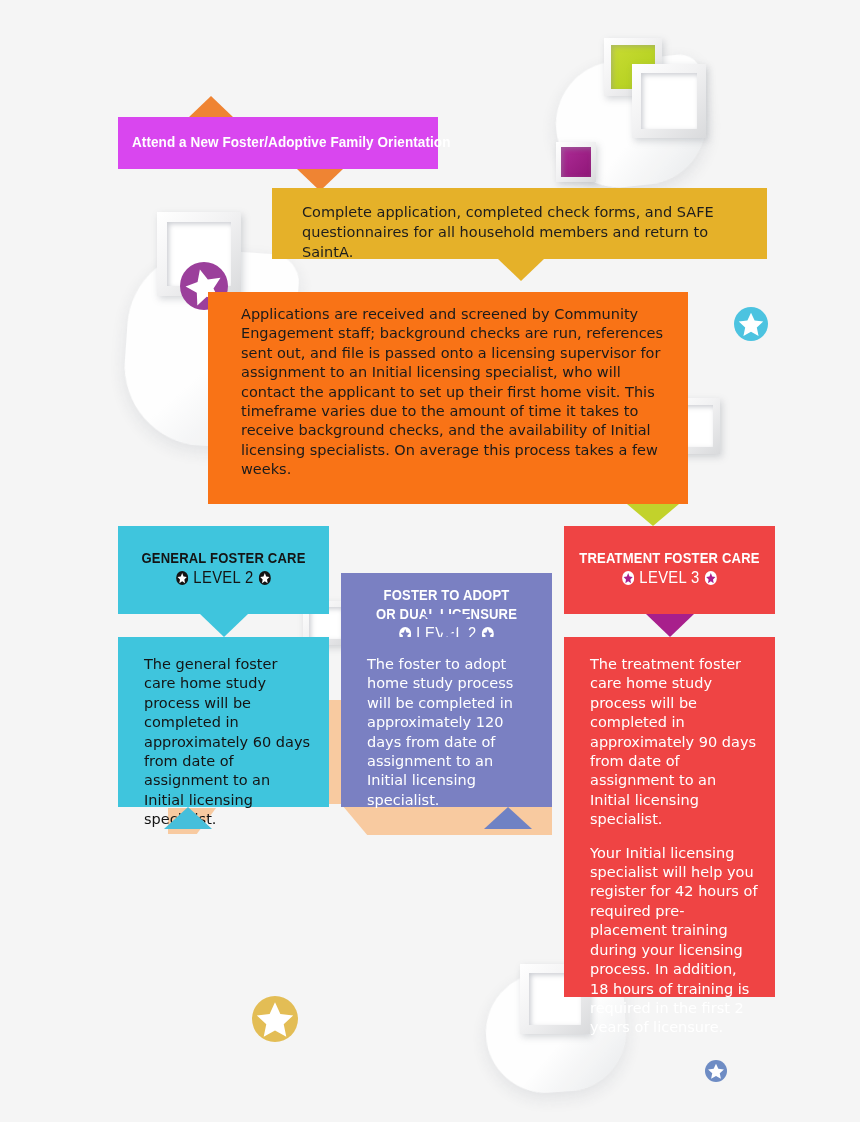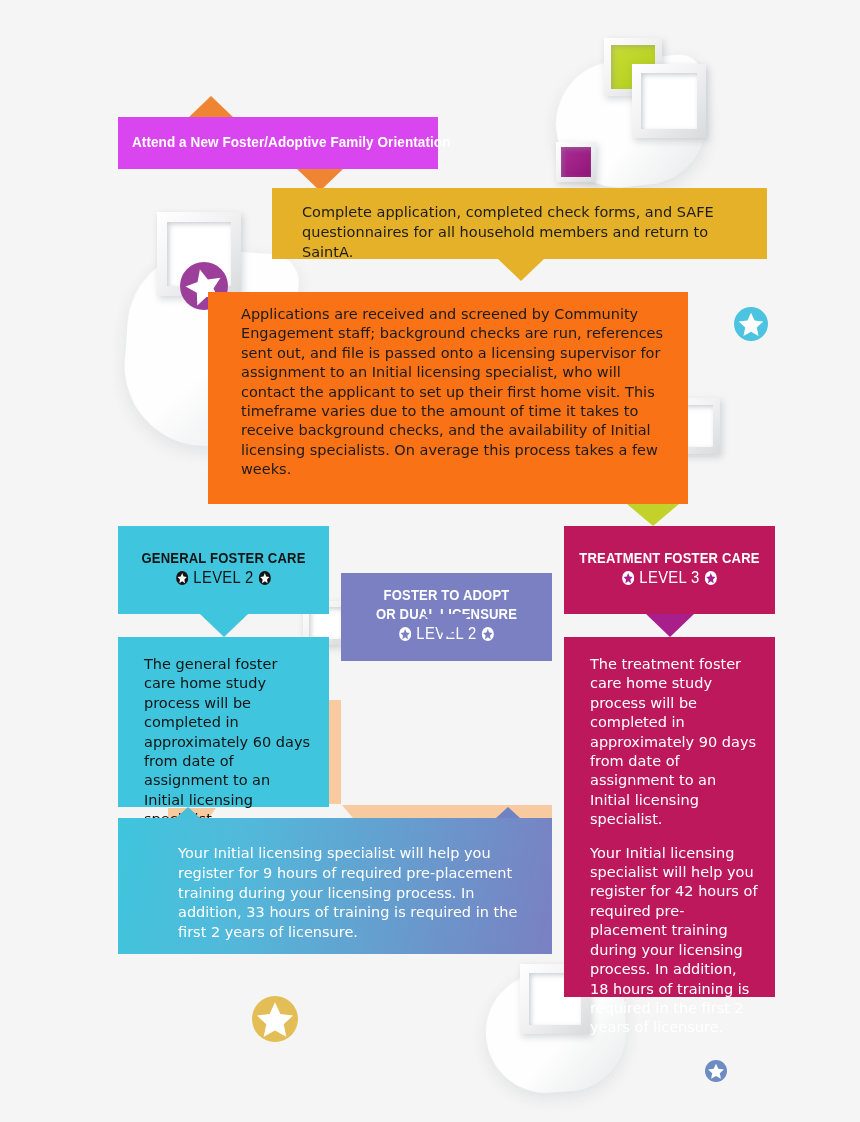--- a/index.html
+++ b/index.html
@@ -69,21 +69,21 @@
 
   
   .flowbox{position:absolute;box-sizing:border-box;}
   .tri{position:absolute;width:0;height:0;}
 
   .orange{background:#d946ef;}
   .gold{background:#e5b129;}
   .green{background:#f97316;}
   .cyan{background:#3fc5dd;}
   .peri{background:#7a80c2;}
-  .magenta{background:#be185d;}
+  .magenta{background:#ef4444;}
 
   .orangebar{
     left:118px;top:117px;width:320px;height:52px;
   }
   .orangebar .txt{
     color:#ffffff;
     font-family:"Liberation Sans", sans-serif;
     font-weight:700;
     font-size:15px;
     letter-spacing:.1px;
@@ -317,20 +317,23 @@
       <span>LEVEL 2</span>
       <span class="ministar">
         <svg viewBox="0 0 24 24">
             <circle cx="12" cy="12" r="12" fill="#ffffff"></circle>
             <path fill="#7a80c2" d="M12 3.6 L14.7 9.5 L21.1 10.2 L16.3 14.6 L17.6 20.9 L12 17.7 L6.4 20.9 L7.7 14.6 L2.9 10.2 L9.3 9.5 Z"></path>
           </svg>
       </span>
     </p>
   </div>
   <div class="tri" style="left:423px;top:614px;border-left:24px solid transparent;border-right:24px solid transparent;border-top:23px solid #7a80c2;"></div>
+  <div class="colbody peri" style="left:341px;top:637px;width:211px;height:170px;padding:18px 16px 0 26px;">
+    <p class="light">The foster to adopt home study process will be completed in approximately 120 days from date of assignment to an Initial licensing specialist.</p>
+  </div>
   <div class="tri" style="left:484px;top:807px;border-left:24px solid transparent;border-right:24px solid transparent;border-bottom:22px solid #6f82c4;"></div>
 
   <div class="colhead magenta" style="left:564px;top:526px;width:211px;height:88px;padding-top:22px;">
     <p class="h light">TREATMENT FOSTER CARE</p>
     <p class="lvl light">
       <span class="ministar">
         <svg viewBox="0 0 24 24">
             <circle cx="12" cy="12" r="12" fill="#ffffff"></circle>
             <path fill="#a81f8c" d="M12 3.6 L14.7 9.5 L21.1 10.2 L16.3 14.6 L17.6 20.9 L12 17.7 L6.4 20.9 L7.7 14.6 L2.9 10.2 L9.3 9.5 Z"></path>
           </svg>
@@ -343,17 +346,14 @@
           </svg>
       </span>
     </p>
   </div>
   <div class="tri" style="left:646px;top:614px;border-left:24px solid transparent;border-right:24px solid transparent;border-top:23px solid #a81f8c;"></div>
   <div class="colbody magenta" style="left:564px;top:637px;width:211px;height:360px;padding:18px 16px 0 26px;">
     <p class="light">The treatment foster care home study process will be completed in approximately 90 days from date of assignment to an Initial licensing specialist.</p>
     <p class="light">Your Initial licensing specialist will help you register for 42 hours of required pre-placement training during your licensing process. In addition, 18 hours of training is required in the first 2 years of licensure.</p>
   </div>
 
-  <div class="bottombar">
-    <p>Your Initial licensing specialist will help you register for 9 hours of required pre-placement training during your licensing process. In addition, 33 hours of training is required in the first 2 years of licensure.</p>
-  </div>
 
 </div>
 
 </body></html>

